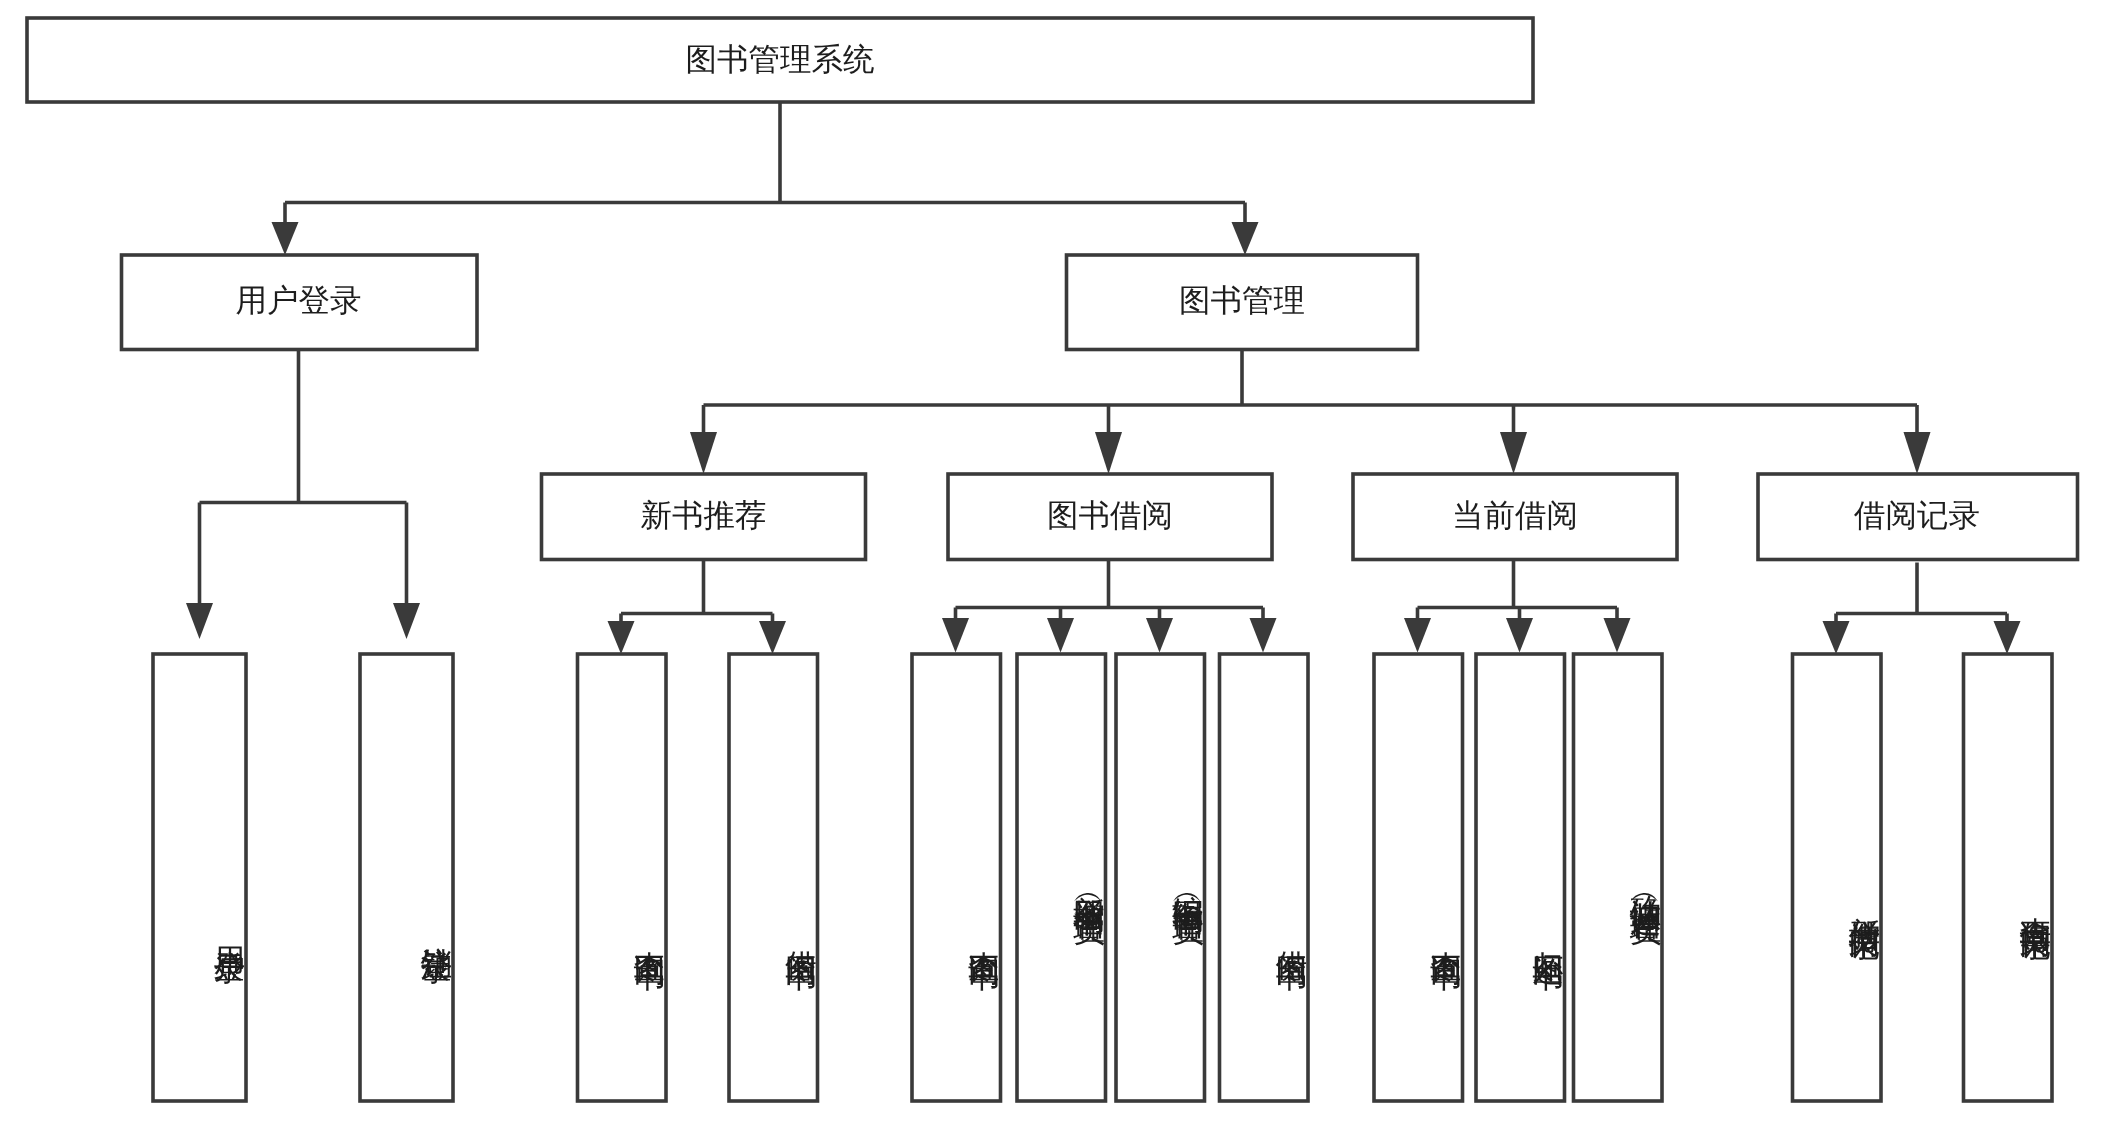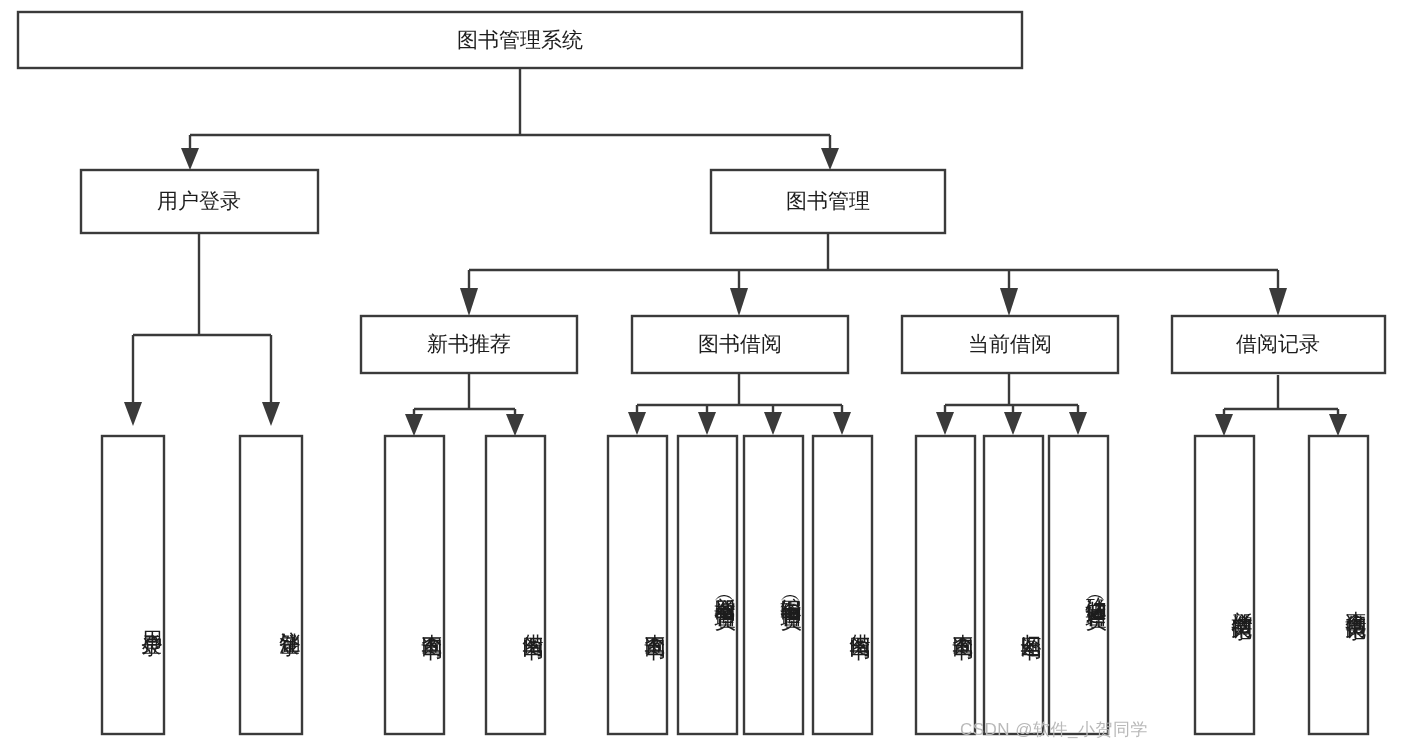--- a/index.html
+++ b/index.html
@@ -227,14 +227,13 @@
   <div class="node-label-v" style="left:608px; top:508px; width:59px; height:226px;">查询图书</div>
   <div class="node-label-v" style="left:678px; top:444px; width:59px; height:290px;">新增图书（管理员）</div>
   <div class="node-label-v" style="left:744px; top:444px; width:59px; height:290px;">编辑图书（管理员）</div>
   <div class="node-label-v" style="left:813px; top:508px; width:59px; height:226px;">借阅图书</div>
   <div class="node-label-v" style="left:916px; top:508px; width:59px; height:226px;">查询图书</div>
   <div class="node-label-v" style="left:984px; top:508px; width:59px; height:226px;">归还图书</div>
   <div class="node-label-v" style="left:1049px; top:444px; width:59px; height:290px;">确认归还（管理员）</div>
   <div class="node-label-v" style="left:1195px; top:466px; width:59px; height:268px;">新增借阅记录</div>
   <div class="node-label-v" style="left:1309px; top:466px; width:59px; height:268px;">查询借阅记录</div>
 
-  <div class="watermark">CSDN @软件_小贺同学</div>
 </div>
 
 </body></html>

